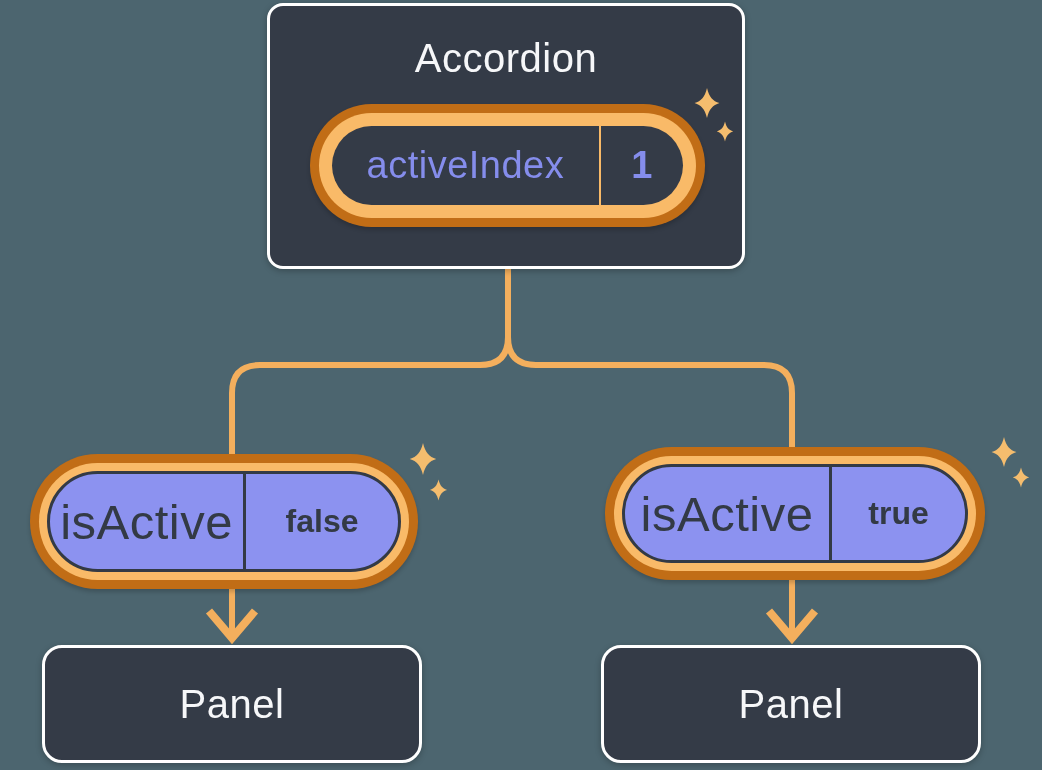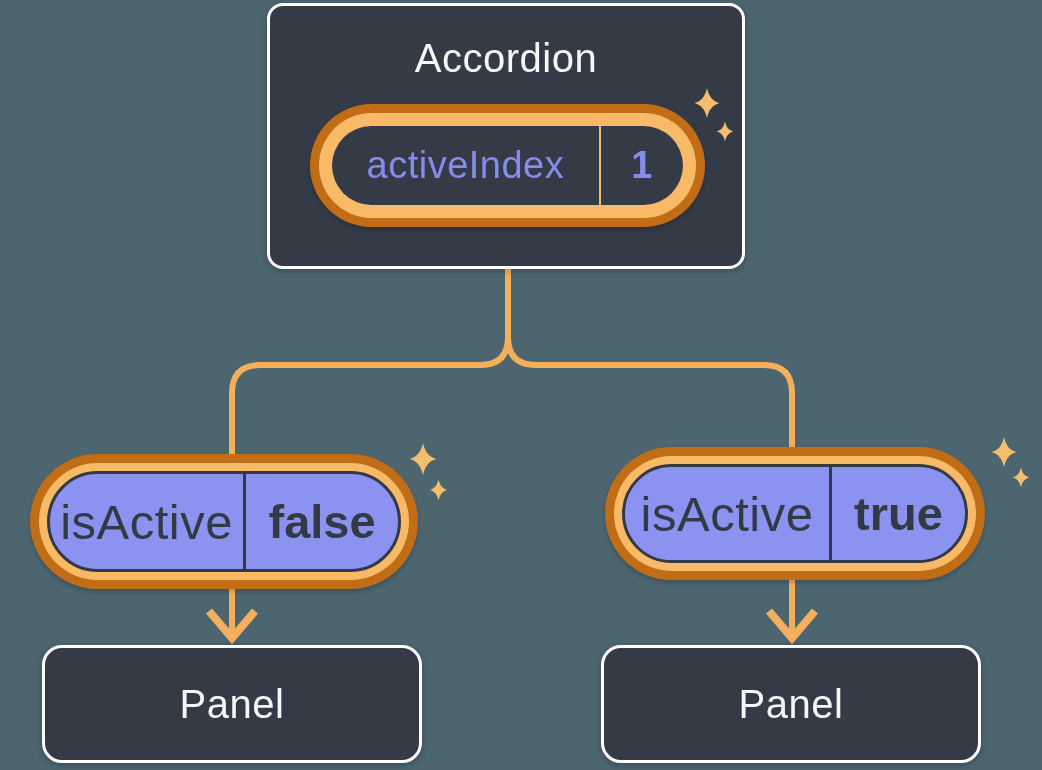--- a/index.html
+++ b/index.html
@@ -57,21 +57,21 @@
   .state-pill .value-cell{flex:1;}
   .state-pill .pill-divider{width:2px;background:var(--ring-light);}
   .state-pill .pill-label{font-size:38px;color:var(--state-text);letter-spacing:.5px;}
   .state-pill .pill-value{font-size:38px;font-weight:700;color:var(--state-text);}
   .prop-pill{height:135px;}
   .prop-pill .pill-mid{padding:8px;}
   .prop-pill-left{left:30px;top:454px;width:388px;}
   .prop-pill-right{left:605px;top:447px;width:380px;height:133px;}
   .prop-pill .pill-divider{width:3px;background:var(--pill-dark);}
   .prop-pill .pill-label{font-size:49px;color:var(--pill-dark);letter-spacing:.5px;}
-  .prop-pill .pill-value{font-size:47px;font-weight:700;color:var(--pill-dark);}
+  .prop-pill .pill-value{font-size:32px;font-weight:700;color:var(--pill-dark);}
   .prop-pill-left .label-cell{flex:0 0 55.5%;}
   .prop-pill-left .value-cell{flex:1;}
   .prop-pill-right .label-cell{flex:0 0 60%;}
   .prop-pill-right .value-cell{flex:1;}
   
   .sparkle{position:absolute;z-index:4;}
 </style>
 </head>
 <body>
 

